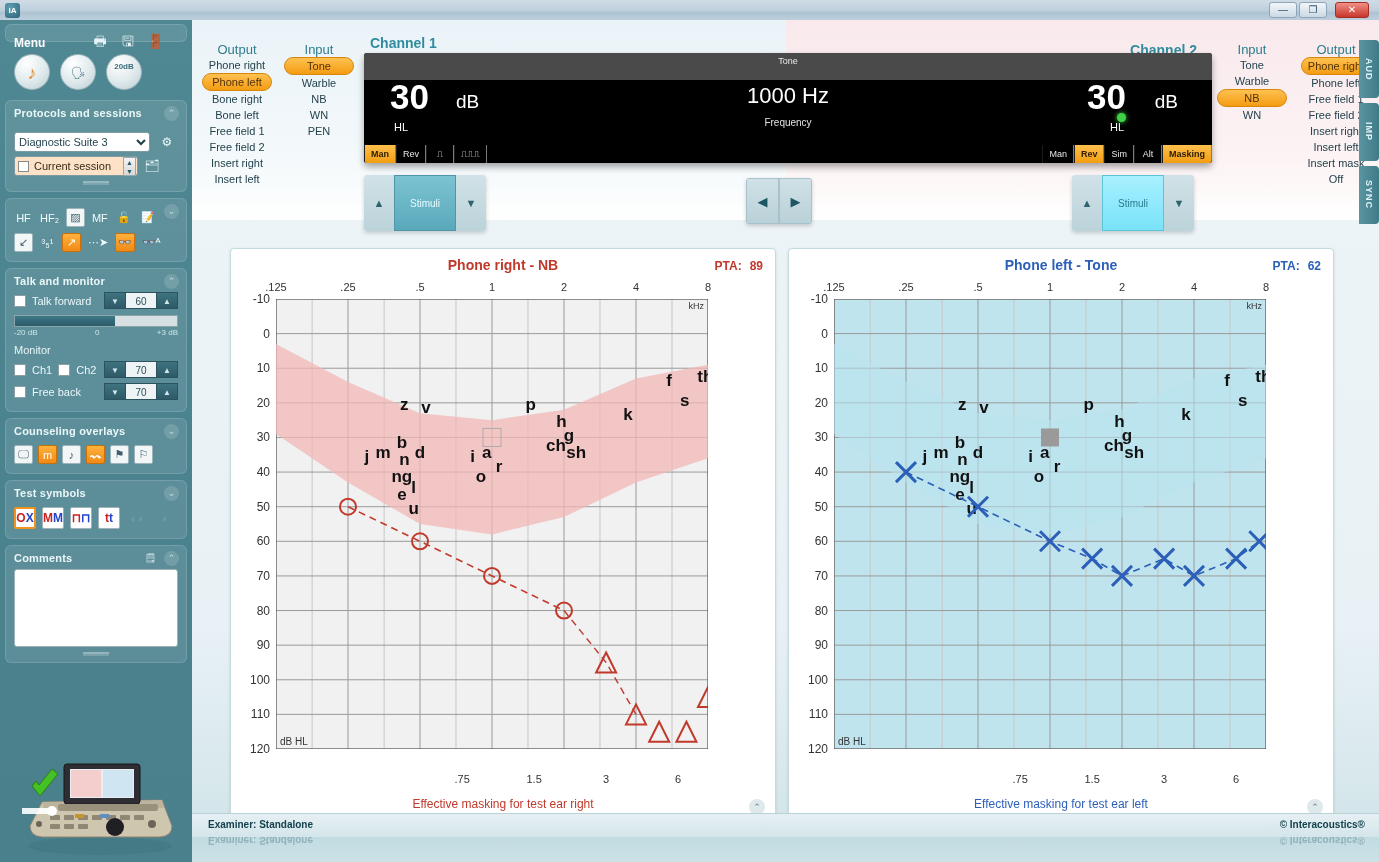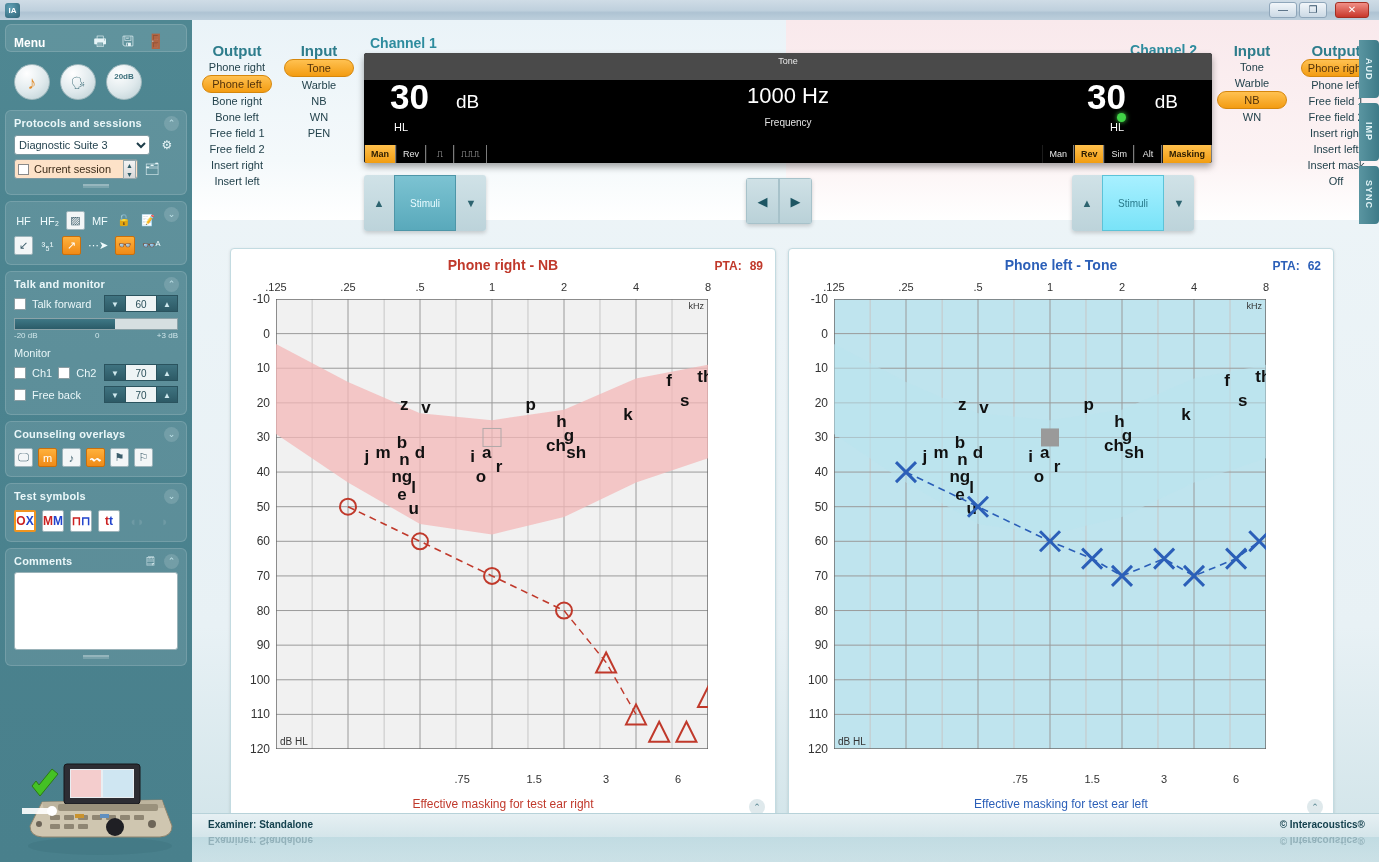--- a/index.html
+++ b/index.html
@@ -35,21 +35,21 @@
   }
   .panel {
     margin:6px 5px; background:rgba(255,255,255,0.10); border-radius:6px;
     border:1px solid rgba(255,255,255,0.14); padding:6px 8px; position:relative;
   }
   .panel-title { font-size:11px; font-weight:bold; color:#eaf7f9; letter-spacing:.2px; }
   .chev {
     position:absolute; right:7px; top:5px; width:15px; height:15px; border-radius:50%;
     background:rgba(255,255,255,0.14); color:#bfe2e8; font-size:9px; line-height:15px; text-align:center;
   }
-  #menu-panel { margin-top:4px; height:28px; }
+  #menu-panel { margin-top:4px; height:18px; }
   #menu-label { font-size:12px; font-weight:bold; padding-top:5px; }
   .menuicon { position:absolute; top:6px; width:20px; height:20px; text-align:center;
               font-size:14px; line-height:20px; color:#e7f4f7; }
   #ic-print{ right:76px;} #ic-save{ right:48px;} #ic-exit{ right:20px;}
 
   #round-row { display:flex; gap:10px; padding:6px 0 4px 14px; }
   .roundbtn {
     width:36px; height:36px; border-radius:50%;
     background:radial-gradient(circle at 35% 25%, #ffffff 0%, #dfe9ec 55%, #b9cdd2 100%);
     border:1px solid #9fb8bd; color:#356773; font-size:12px; text-align:center; line-height:36px;
@@ -108,21 +108,21 @@
   #main { position:absolute; left:192px; top:20px; width:1187px; height:842px;
           background:linear-gradient(to bottom,#eef5f8 0%,#e8f1f5 72%,#cfe3e8 100%); }
 
   
   #topband { position:absolute; left:0; top:0; width:1187px; height:200px; }
   #band-left-tint { position:absolute; left:0; top:0; width:594px; height:200px;
      background:linear-gradient(to bottom, #eaf3f8 0%, #f4f9fb 70%, #ffffff 100%); }
   #band-right-tint { position:absolute; left:594px; top:0; width:593px; height:200px;
      background:linear-gradient(to bottom, #f9e9ec 0%, #fcf3f4 70%, #ffffff 100%); }
 
-  .colhead { font-size:15px; font-weight:bold; color:#2e7d8c; text-align:center; }
+  .colhead { font-size:13px; font-weight:normal; color:#2e7d8c; text-align:center; }
   .optlist { position:absolute; text-align:center; }
   .opt { font-size:11px; color:#24434d; padding:2px 0; width:70px; text-align:center; }
   .opt.sel { background:linear-gradient(#ffc151,#f39c12); color:#53320a; border-radius:9px; border:1px solid #d6870c; }
 
   .chan-title { position:absolute; font-size:14px; font-weight:bold; color:#2e8c9e; }
 
   #meter {
     position:absolute; left:172px; top:33px; width:848px; height:110px;
     background:#000; border-radius:3px; box-shadow:0 4px 7px rgba(0,0,0,.35);
     overflow:hidden;
@@ -217,21 +217,21 @@
       <span>🗣</span>
     </div>
     <div class="roundbtn" style="line-height:1;">
       <span class="db20">20dB</span>
     </div>
   </div>
 
   <div class="panel">
     <div class="panel-title">Protocols and sessions</div>
     <div class="chev">⌃</div>
-    <div style="display:flex;align-items:center;gap:7px;margin-top:6px;">
+    <div style="display:flex;align-items:center;gap:7px;margin-top:13px;">
       <select class="dd">
         <option>Diagnostic Suite 3</option>
       </select>
       <span class="sideicon">⚙</span>
     </div>
     <div class="sessrow">
       <div class="sessbox">
         <span class="minicheck"></span>
         <span>Current session</span>
         <span class="spin">▲<br>▼</span>

